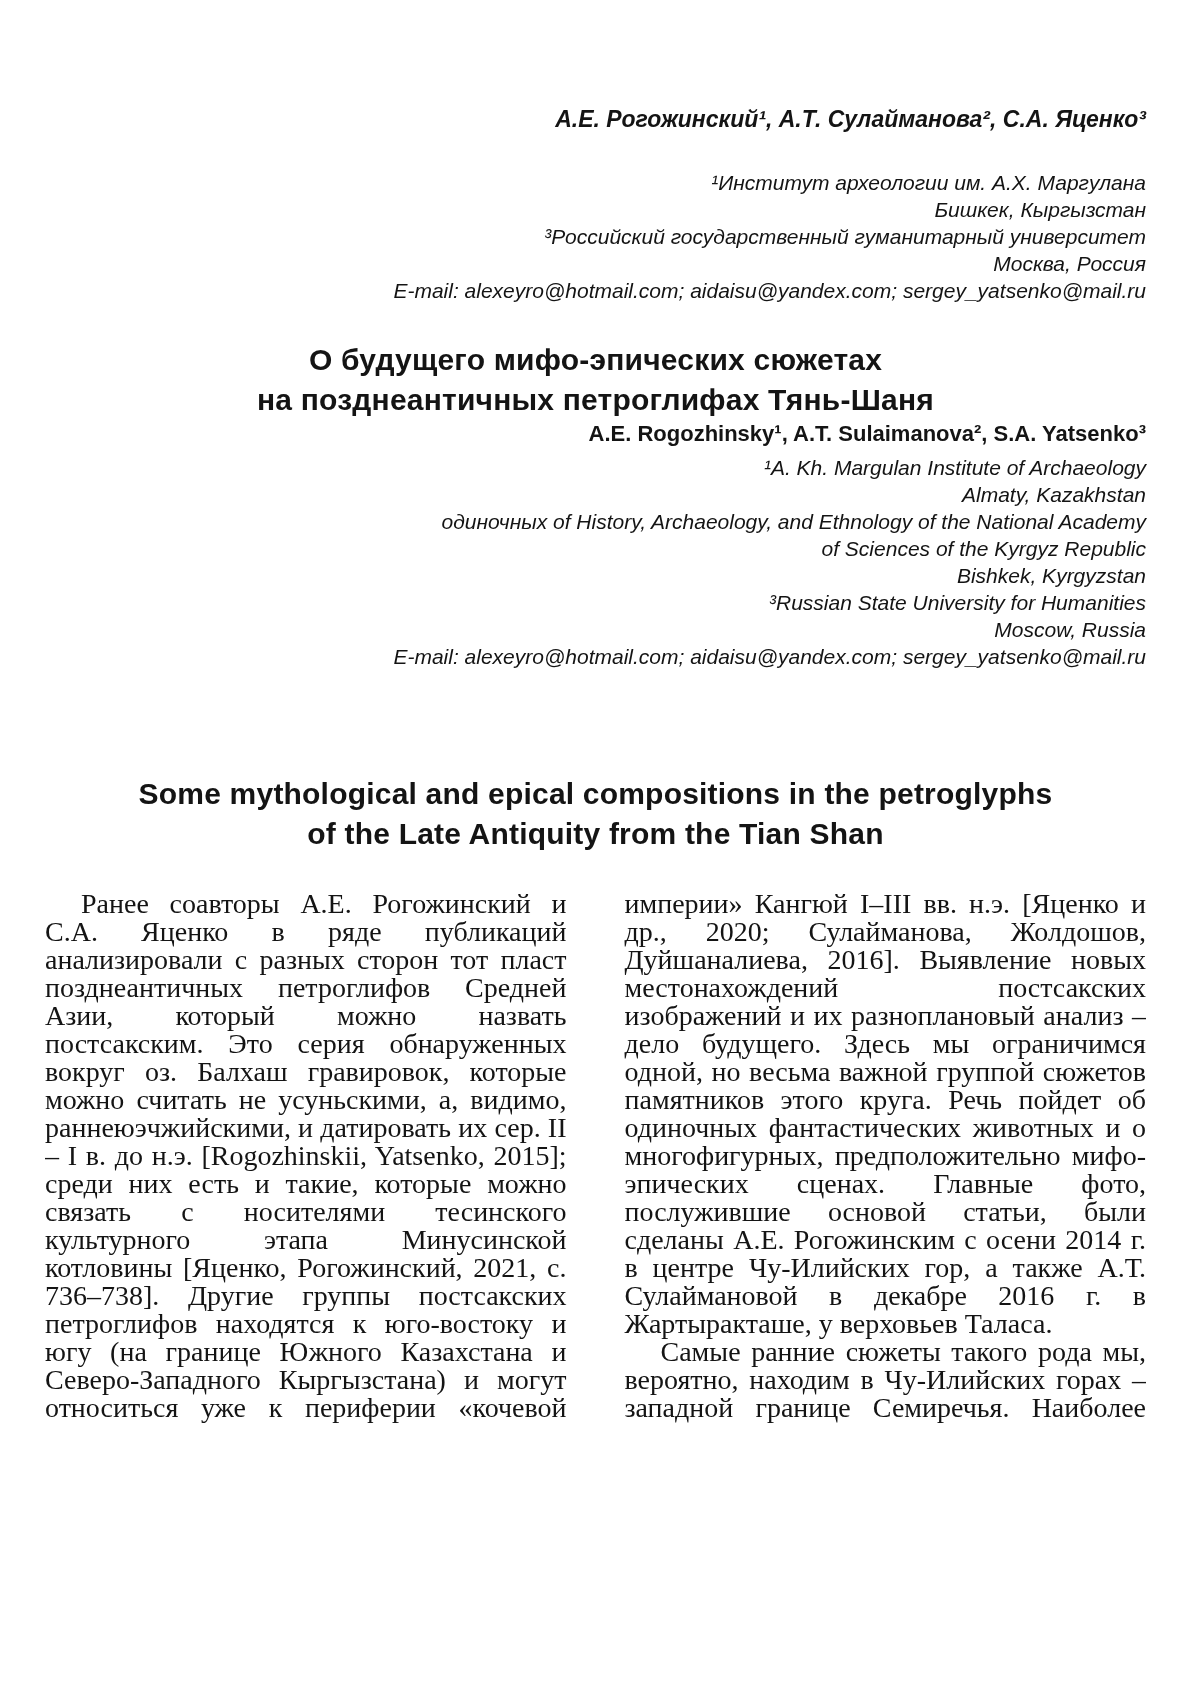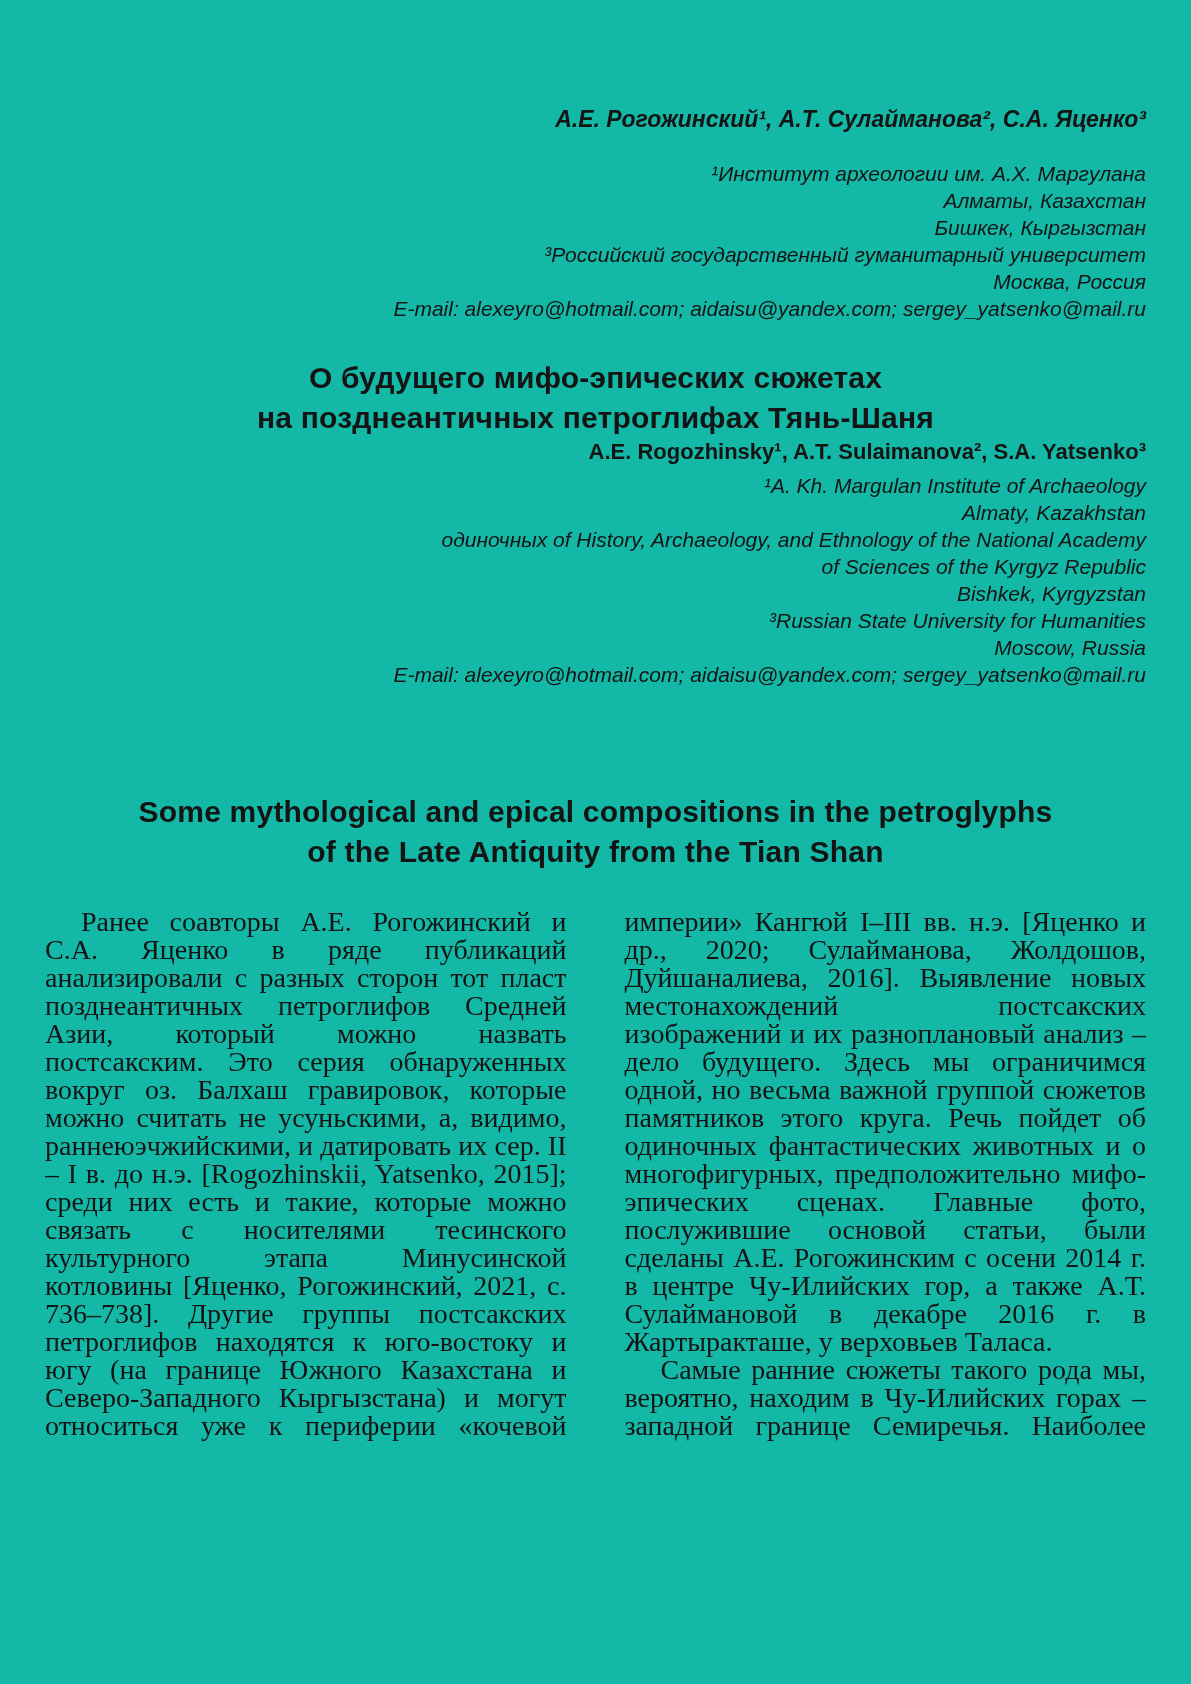--- a/index.html
+++ b/index.html
@@ -5,21 +5,21 @@
   html, body {
     margin: 0;
     padding: 0;
     background: #e8e8e8;
   }
   .page {
     position: relative;
     width: 1191px;
     height: 1684px;
     margin: 0 auto;
-    background: #14b8a6;
+    background: #ffffff;
     color: #141414;
     box-sizing: border-box;
     padding: 105px 45px 0 45px;
     overflow: hidden;
   }
   
   .head-block {
     text-align: right;
   }
   .authors-ru {
@@ -36,21 +36,21 @@
     font-size: 22px;
     line-height: 28px;
   }
   .affil-line {
     font-family: "Liberation Sans", sans-serif;
     font-style: italic;
     font-weight: normal;
     font-size: 21px;
     line-height: 27px;
   }
-  .ru-affils { margin-top: 27px; }
+  .ru-affils { margin-top: 36px; }
   .en-affils { margin-top: 6px; }
 
   
   .article-title {
     text-align: center;
     font-family: "Liberation Sans", sans-serif;
     font-weight: bold;
     font-size: 30px;
     line-height: 40px;
     letter-spacing: 0.2px;
@@ -81,21 +81,20 @@
 </style>
 </head>
 <body>
 
 <div class="page">
 
   <div class="head-block">
     <div class="authors-ru">А.Е. Рогожинский¹, А.Т. Сулайманова², С.А. Яценко³</div>
     <div class="ru-affils">
       <div class="affil-line">¹Институт археологии им. А.Х. Маргулана</div>
-      <div class="affil-line">Алматы, Казахстан</div>
       <div class="affil-line">Бишкек, Кыргызстан</div>
       <div class="affil-line">³Российский государственный гуманитарный университет</div>
       <div class="affil-line">Москва, Россия</div>
       <div class="affil-line">E-mail: alexeyro@hotmail.com; aidaisu@yandex.com; sergey_yatsenko@mail.ru</div>
     </div>
   </div>
 
   <div class="article-title title-ru">
     <div>О будущего мифо-эпических сюжетах</div>
     <div>на позднеантичных петроглифах Тянь-Шаня</div>

